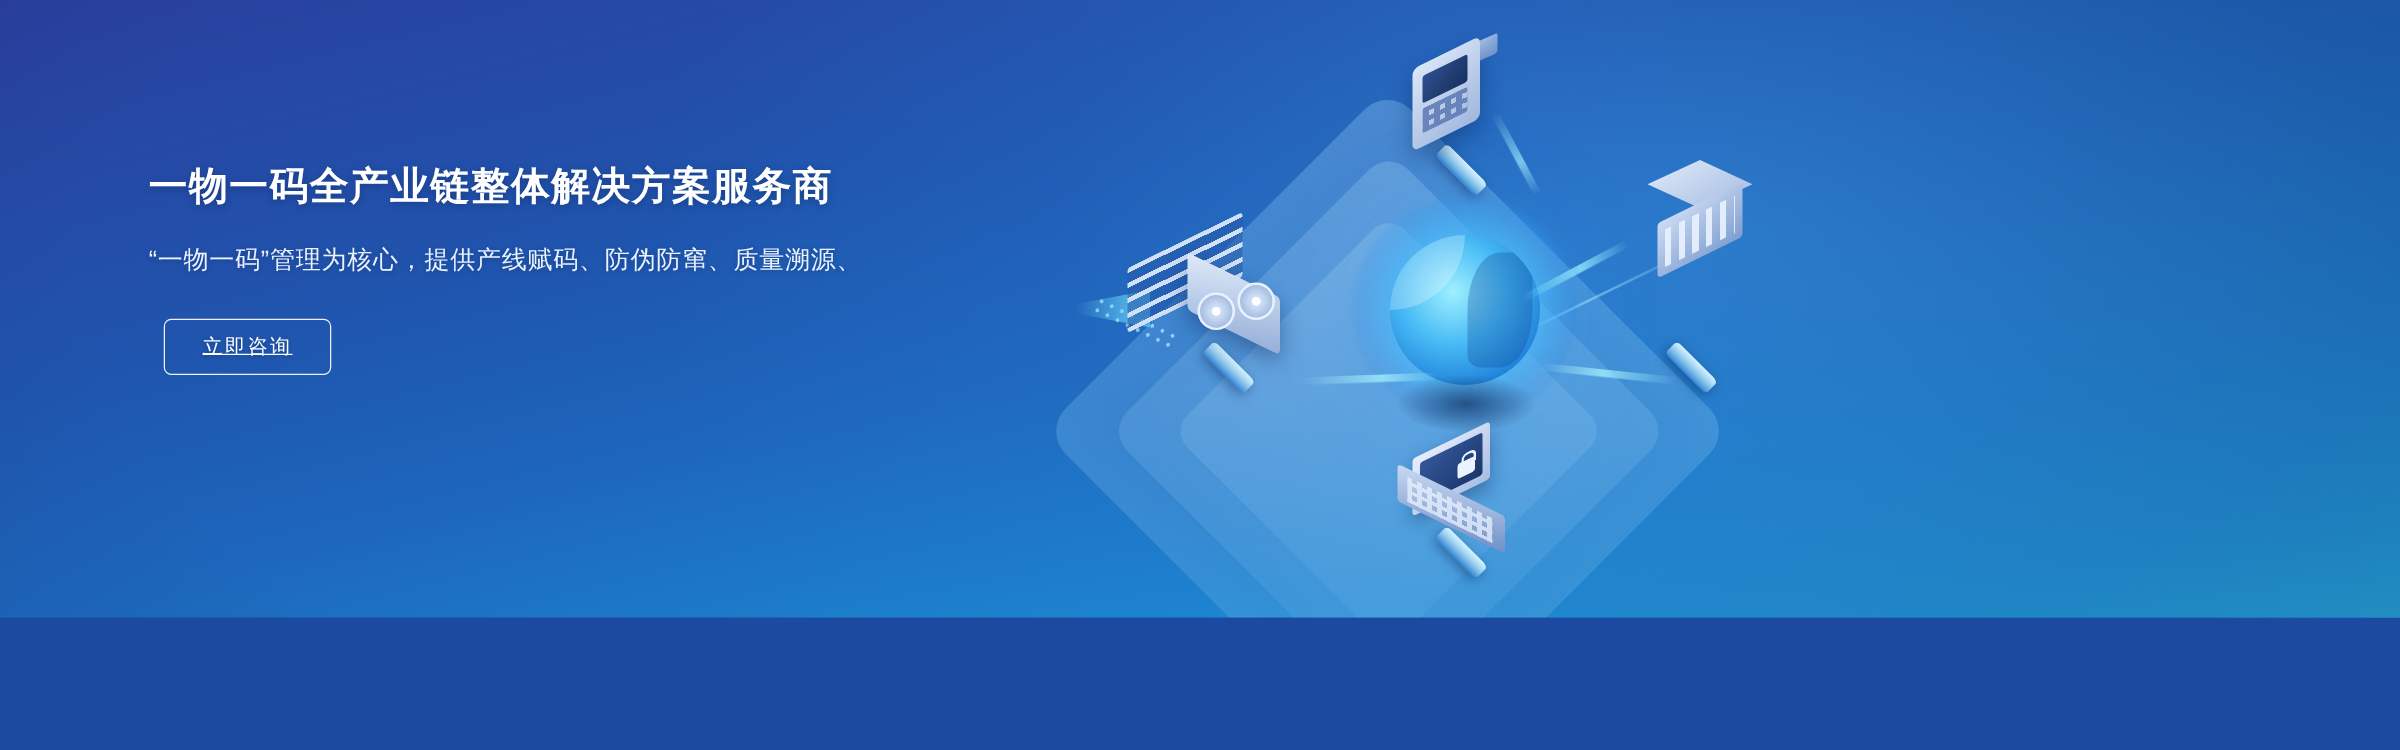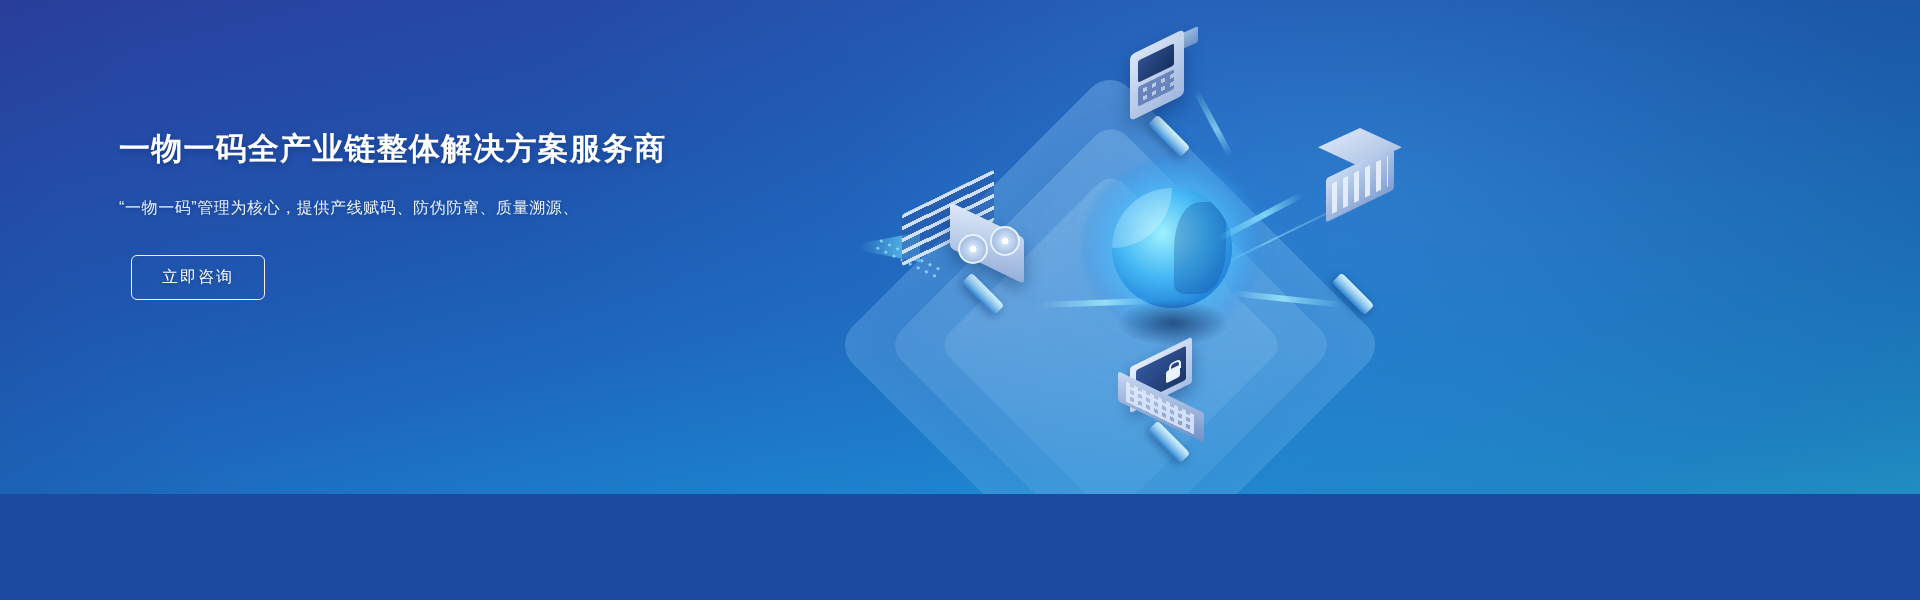--- a/index.html
+++ b/index.html
@@ -22,29 +22,30 @@
   }
 
   
   .copy{position:absolute;left:119px;top:130px;width:640px;}
   .headline{
     color:#ffffff;font-size:31px;font-weight:bold;letter-spacing:1.2px;
     line-height:1.25;margin:0 0 22px 0;white-space:nowrap;
     text-shadow:0 2px 6px rgba(5,25,70,0.35);
   }
   .sub-line{
-    color:#e9f3ff;font-size:16px;line-height:34px;letter-spacing:.6px;
+    color:#e9f3ff;font-size:20px;line-height:34px;letter-spacing:.6px;
     white-space:nowrap;text-shadow:0 1px 4px rgba(5,25,70,0.3);
   }
   .cta{
     display:inline-block;margin-top:30px;margin-left:12px;
     padding:11px 30px;border:1.6px solid rgba(255,255,255,.92);
     border-radius:6px;color:#ffffff;font-size:16px;letter-spacing:2px;
     background:transparent;cursor:pointer;
     text-shadow:0 1px 3px rgba(5,25,70,0.3);
+    text-decoration:underline;
   }
 
   
   .art{position:absolute;left:860px;top:0;width:640px;height:600px;}
 
   
   .plat{
     position:absolute;left:55px;top:150px;width:390px;height:390px;
     transform:rotate(45deg) skew(0deg,0deg);
     background:linear-gradient(135deg, rgba(150,205,245,0.30), rgba(110,180,235,0.16));

